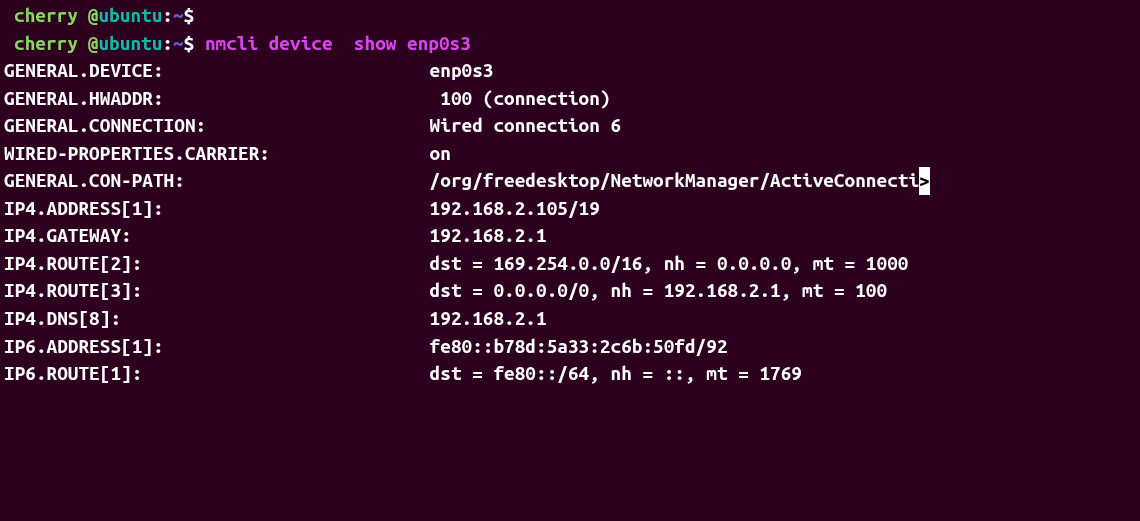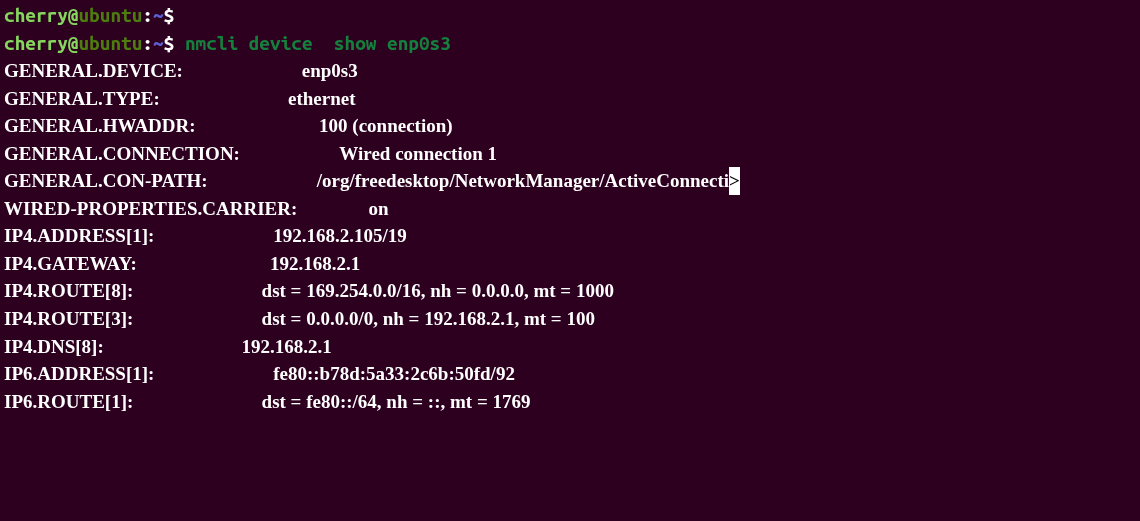--- a/index.html
+++ b/index.html
@@ -18,63 +18,62 @@
       height: 521px;
       overflow: hidden;
       font-weight: bold;
     }
     .line {
       white-space: pre;
     }
     .user {
       color: #87d75f;
       font-weight: bold;
+      margin-left: 10px;
     }
     .host {
-      color: #4d7c0f;
+      color: #14b8a6;
       font-weight: bold;
     }
     .colon {
       color: #ffffff;
     }
     .path {
       color: #5f5fd7;
       font-weight: bold;
     }
     .dollar {
       color: #ffffff;
     }
     .cmd {
-      color: #15803d;
+      color: #d946ef;
     }
     .output {
       color: #ffffff;
-      font-family: Liberation Serif, serif;
     }
     .scroll-indicator {
       background-color: #ffffff;
       color: #000000;
       display: inline-block;
     }
   </style>
 </head>
 <body>
 
 <div>
   <div class="line"><span class="user">cherry</span><span class="user">@</span><span class="host">ubuntu</span><span class="colon">:</span><span class="path">~</span><span class="dollar">$</span></div>
   <div class="line"><span class="user">cherry</span><span class="user">@</span><span class="host">ubuntu</span><span class="colon">:</span><span class="path">~</span><span class="dollar">$</span><span class="cmd"> nmcli device  show enp0s3</span></div>
   <div id="output-container">
       <div class="line output"><span>GENERAL.DEVICE:                         </span><span>enp0s3</span></div>
-      <div class="line output"><span>GENERAL.TYPE:                           </span><span>ethernet</span></div>
       <div class="line output"><span>GENERAL.HWADDR:                          </span><span>100 (connection)</span></div>
-      <div class="line output"><span>GENERAL.CONNECTION:                     </span><span>Wired connection 1</span></div>
+      <div class="line output"><span>GENERAL.CONNECTION:                     </span><span>Wired connection 6</span></div>
+      <div class="line output"><span>WIRED-PROPERTIES.CARRIER:               </span><span>on</span></div>
       <div class="line output"><span>GENERAL.CON-PATH:                       </span><span>/org/freedesktop/NetworkManager/ActiveConnecti</span><span class="scroll-indicator">&gt;</span></div>
-      <div class="line output"><span>WIRED-PROPERTIES.CARRIER:               </span><span>on</span></div>
       <div class="line output"><span>IP4.ADDRESS[1]:                         </span><span>192.168.2.105/19</span></div>
       <div class="line output"><span>IP4.GATEWAY:                            </span><span>192.168.2.1</span></div>
-      <div class="line output"><span>IP4.ROUTE[8]:                           </span><span>dst = 169.254.0.0/16, nh = 0.0.0.0, mt = 1000</span></div>
+      <div class="line output"><span>IP4.ROUTE[2]:                           </span><span>dst = 169.254.0.0/16, nh = 0.0.0.0, mt = 1000</span></div>
       <div class="line output"><span>IP4.ROUTE[3]:                           </span><span>dst = 0.0.0.0/0, nh = 192.168.2.1, mt = 100</span></div>
       <div class="line output"><span>IP4.DNS[8]:                             </span><span>192.168.2.1</span></div>
       <div class="line output"><span>IP6.ADDRESS[1]:                         </span><span>fe80::b78d:5a33:2c6b:50fd/92</span></div>
       <div class="line output"><span>IP6.ROUTE[1]:                           </span><span>dst = fe80::/64, nh = ::, mt = 1769</span></div>
     </div>
 
 </div>
 
 </body></html>

